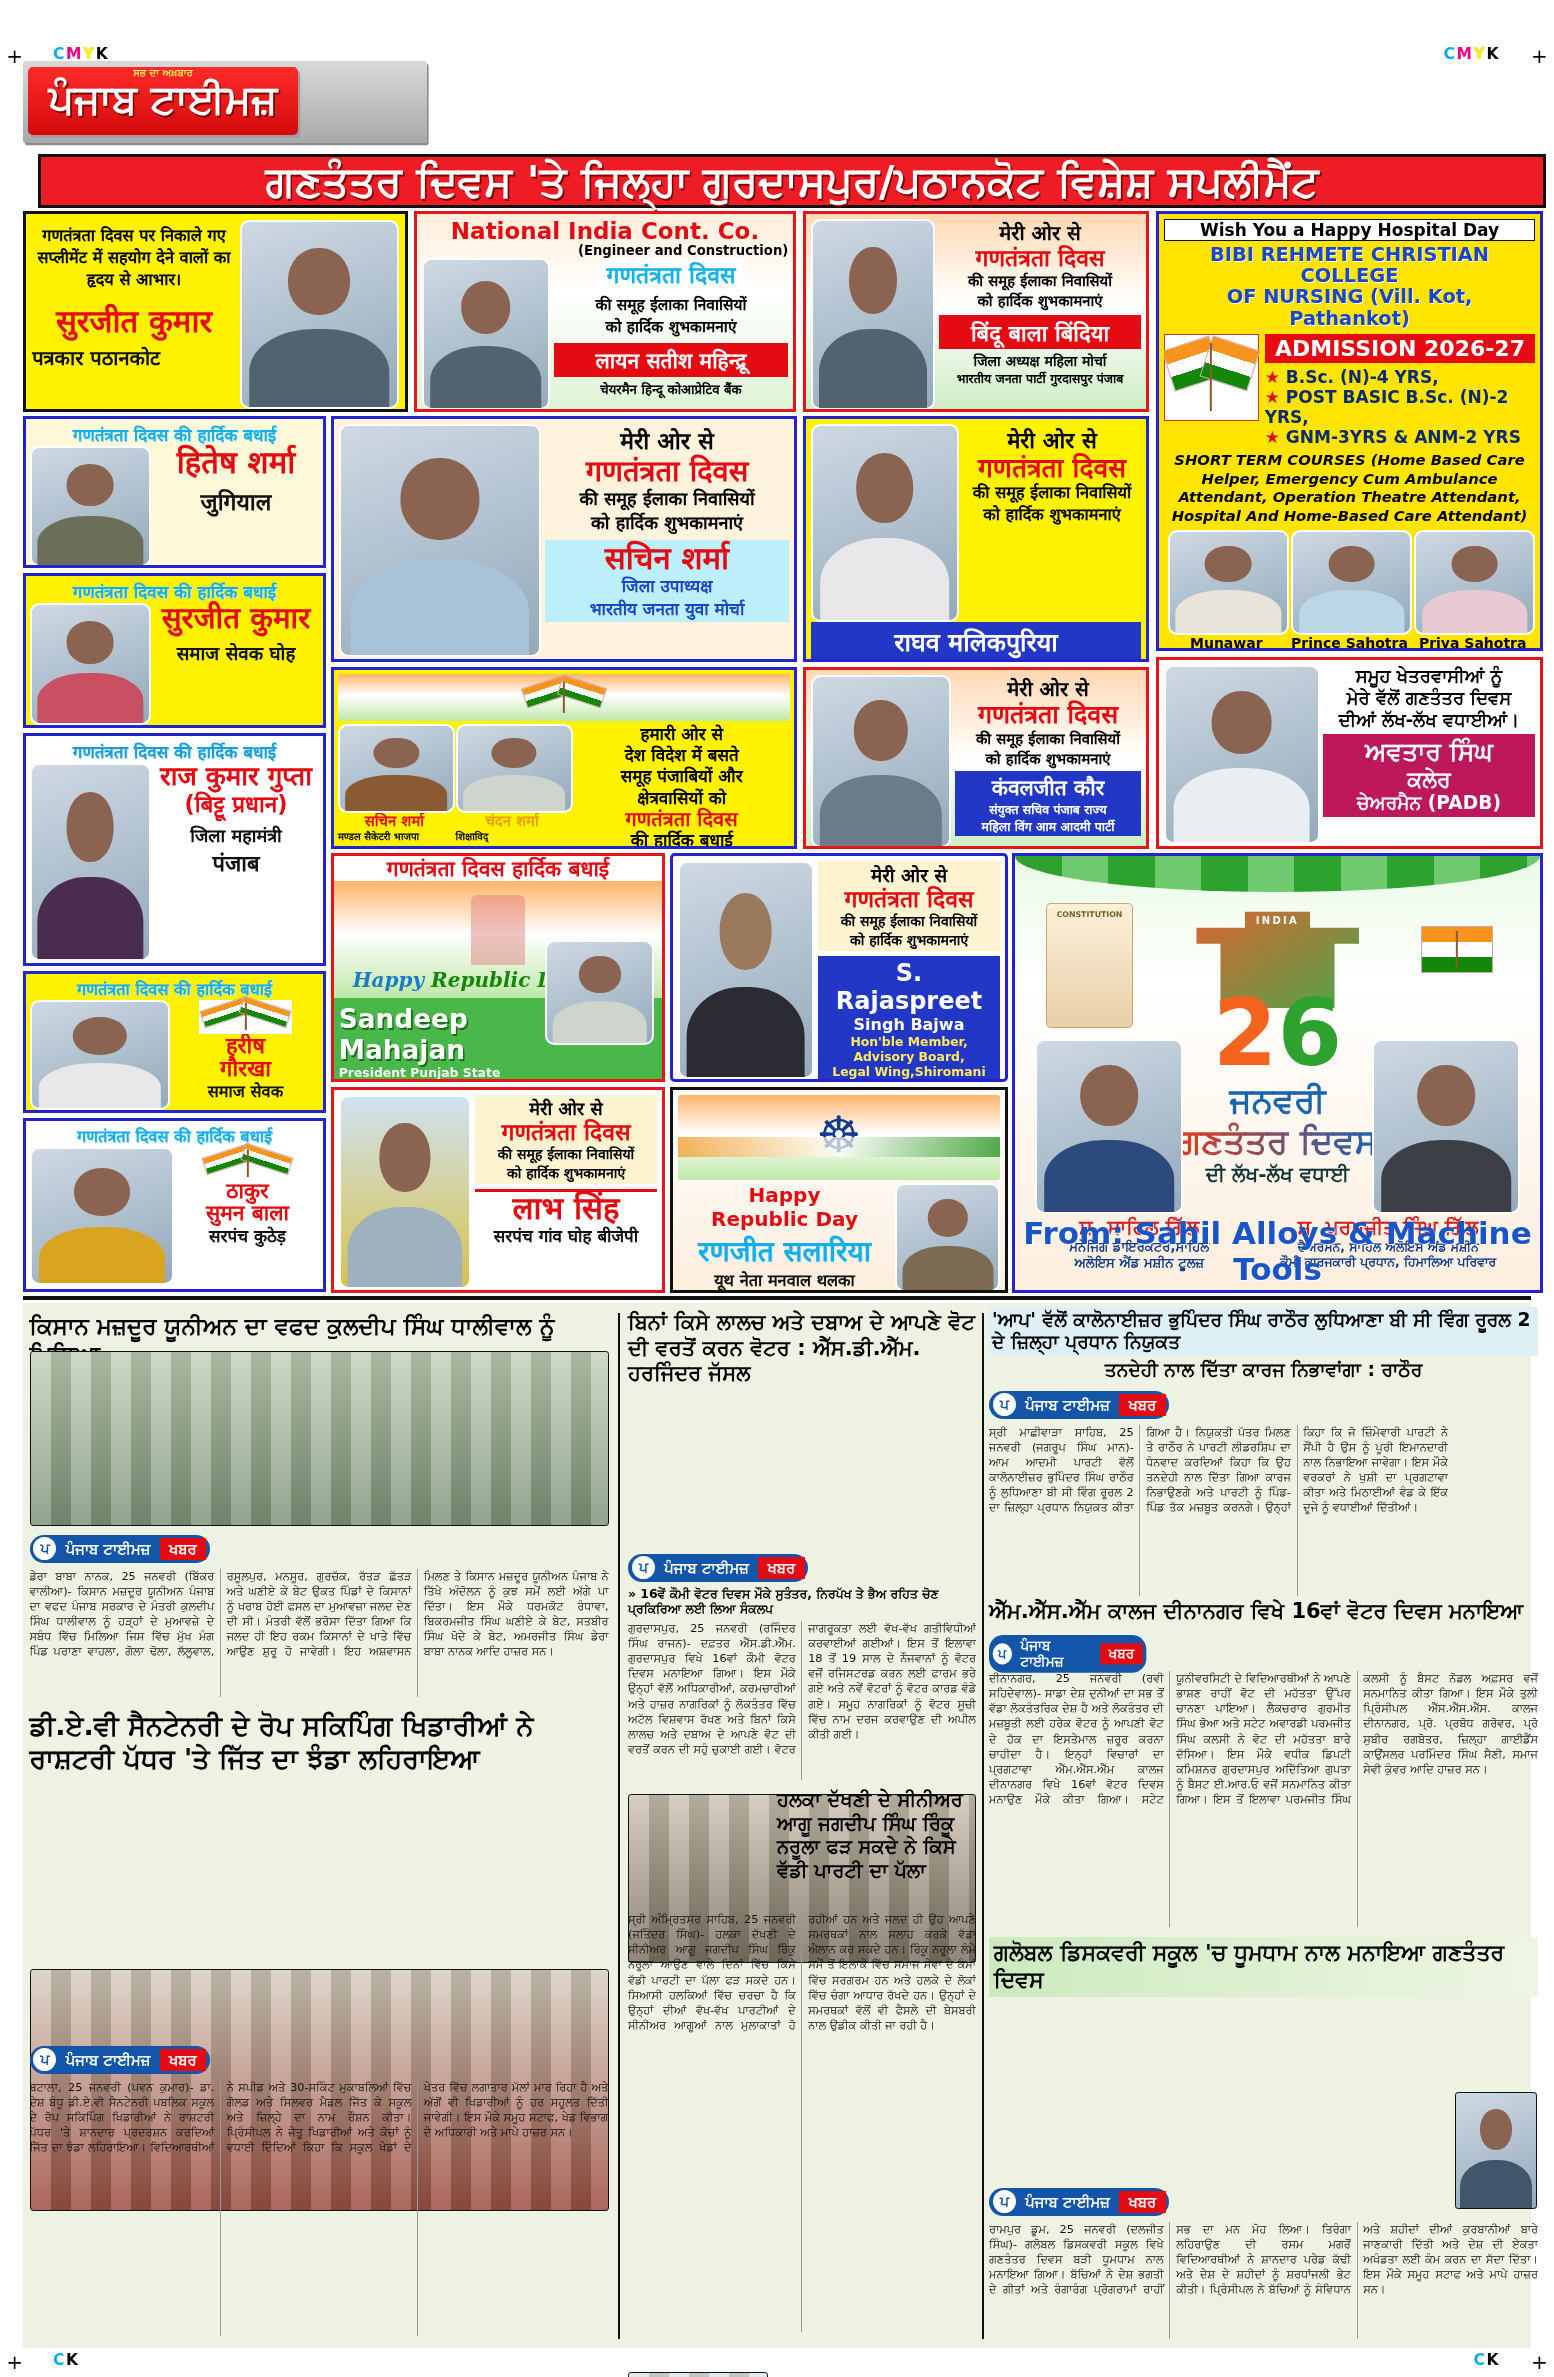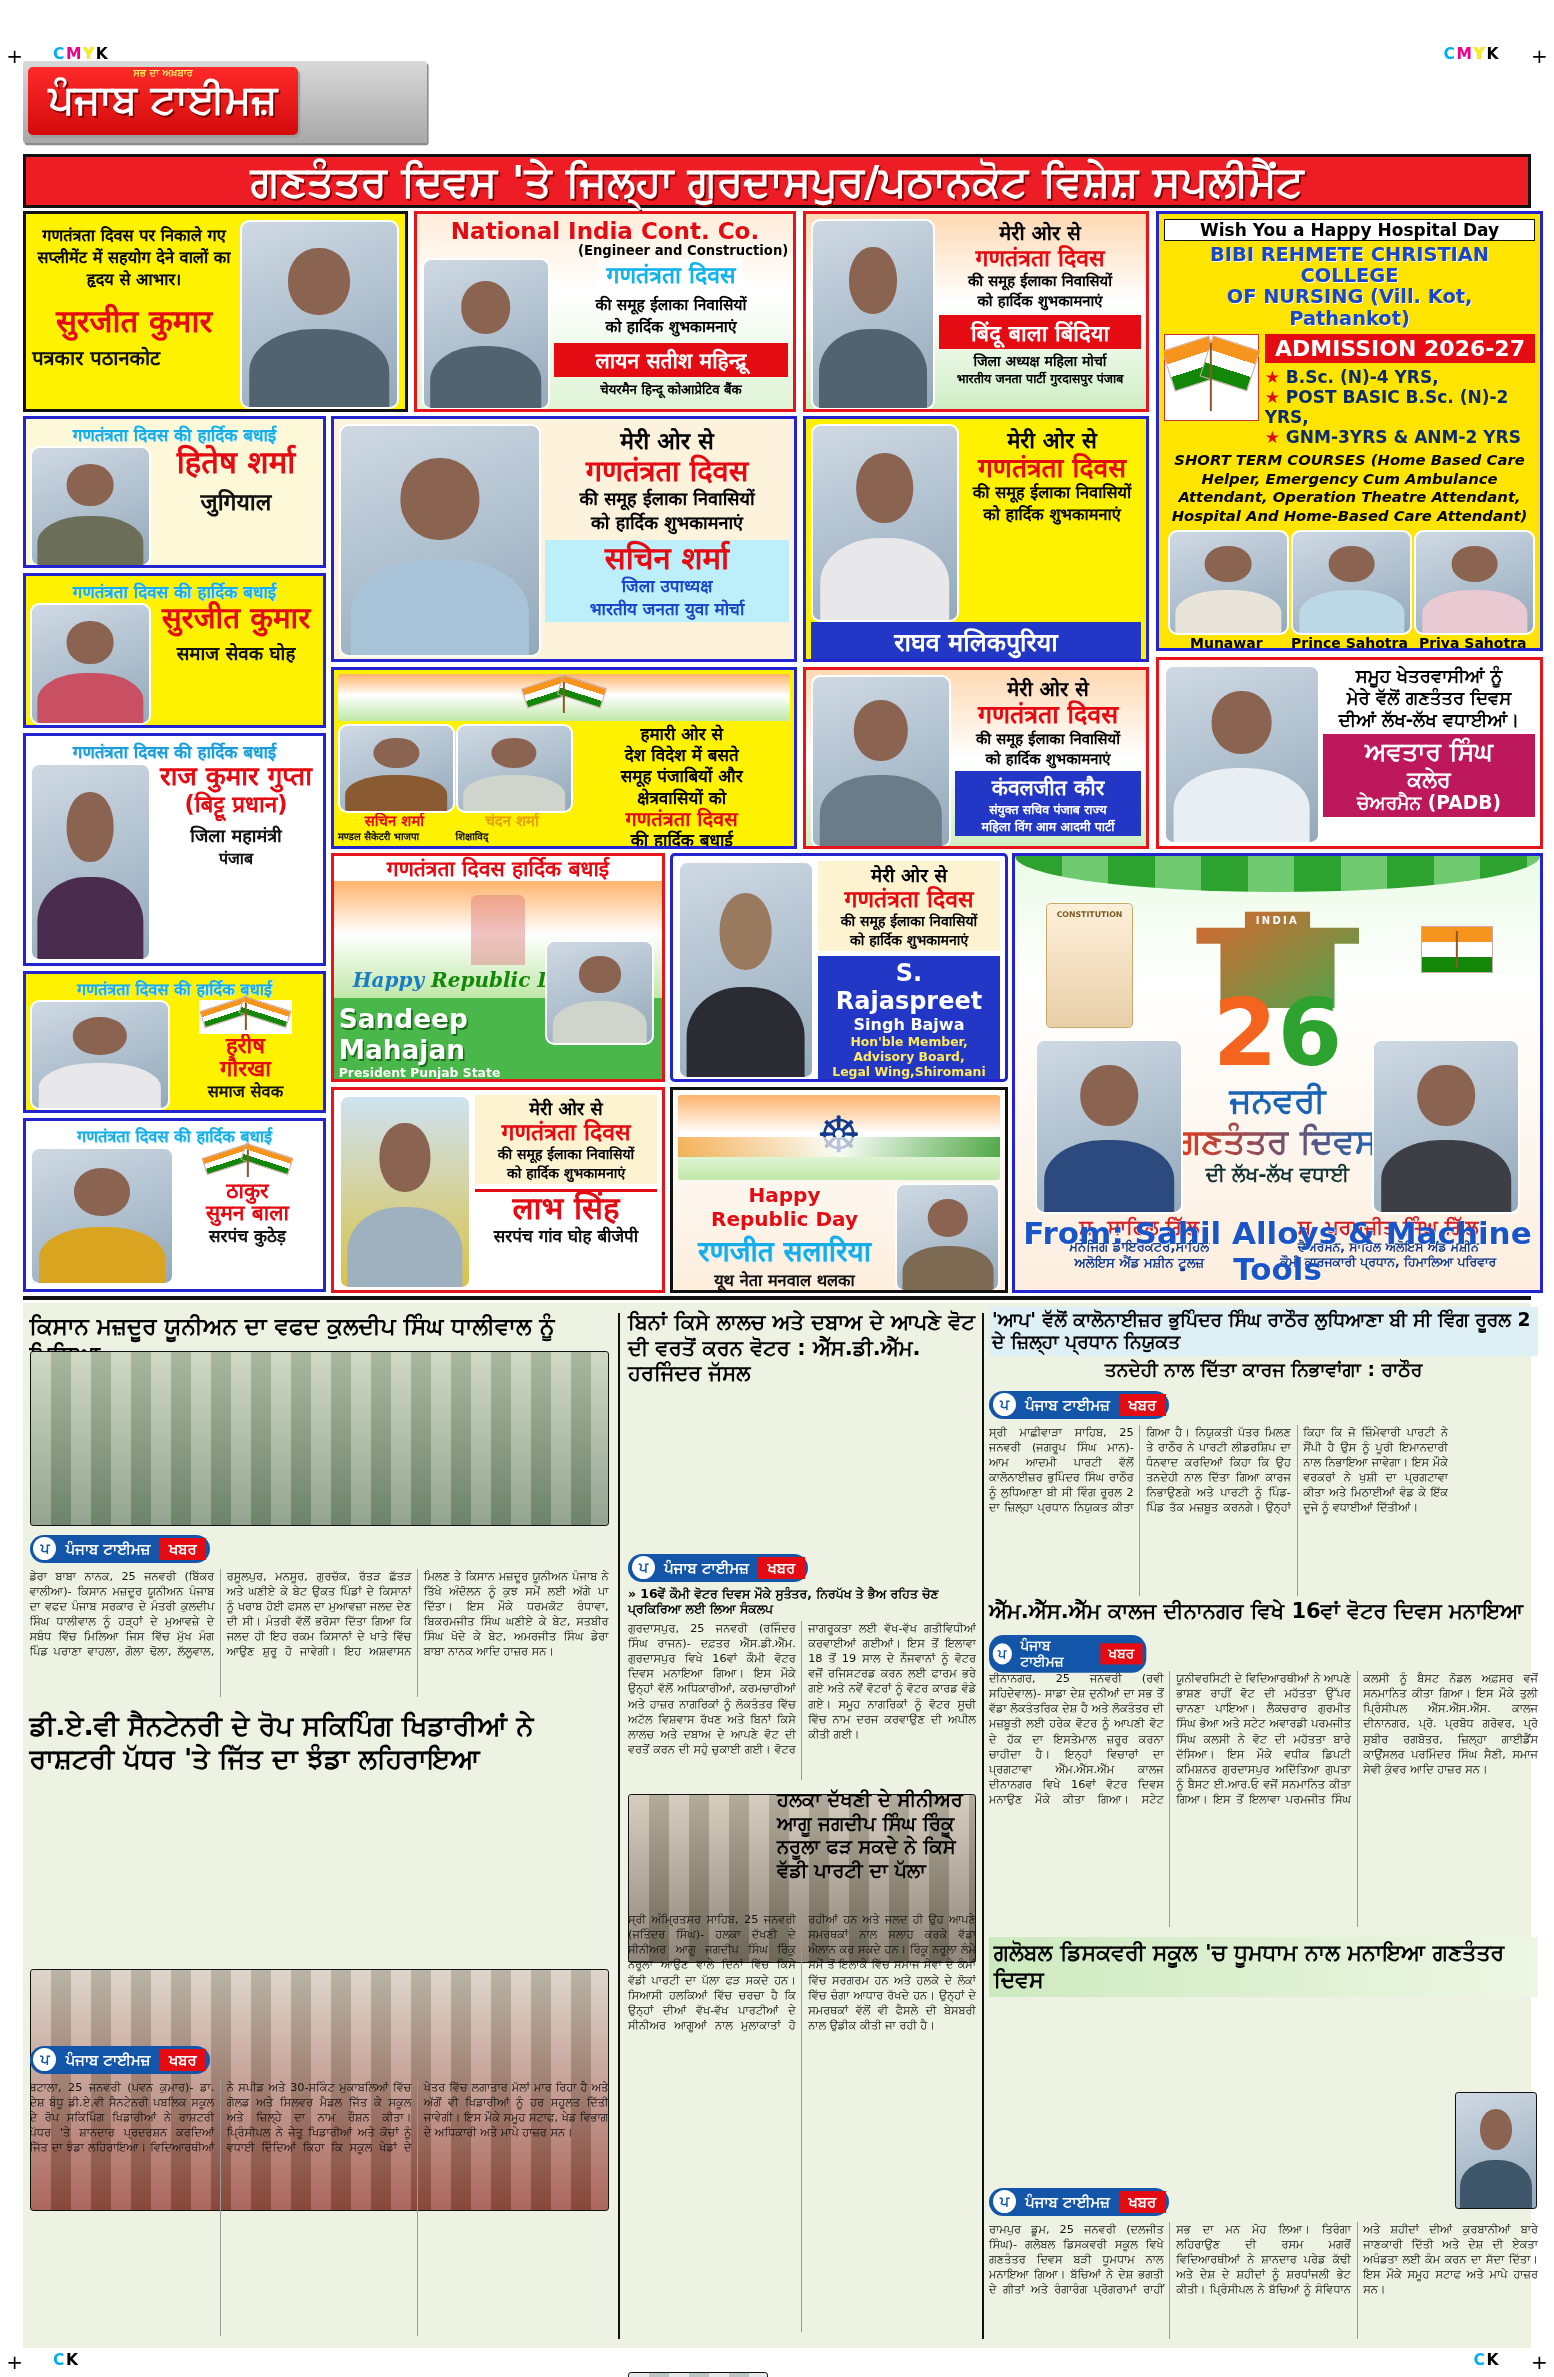--- a/index.html
+++ b/index.html
@@ -11,21 +11,21 @@
   
   .gray-banner{background:linear-gradient(#d9d9d9,#a8a8a8);border-radius:3.1px;box-shadow:1.6px 2.3px 0 #8b8b8b;}
   .logo-box{background:linear-gradient(#ff2a2a,#d30b0b);border-radius:4.7px;box-shadow:2.3px 3.1px 0 #9e9e9e;color:#fff;text-align:center;}
   .logo-tag{color:#ffe95e;font-size:10px;font-weight:700;}
   .logo-main{font-size:40px;font-weight:800;text-shadow:1.6px 1.6px 0 #7e0000;line-height:1.02;}
   .blue-bar{background:linear-gradient(#5ec6ee,#1ea3dd);border-radius:3.1px;color:#fff;}
   .supp-title{font-size:23px;font-weight:800;text-shadow:0.8px 0.8px 0 #0b6a97;}
   .datebox{background:#fff;border:0.8px solid #888;color:#000;font-weight:700;display:flex;align-items:center;justify-content:center;gap:7.8px;}
   .pagenum{color:#fff;font-size:34px;font-weight:800;font-style:italic;text-shadow:1.6px 1.6px 0 #0b6a97;}
   
-  .main-banner{background:#ee1c25;border:3.1px solid #111;color:#fff;display:flex;align-items:center;justify-content:center;}
+  .main-banner{background:#ee1c25;border:3.1px solid #111;color:#fff;display:flex;align-items:center;justify-content:center;margin-left:15px;}
   .main-banner span{font-size:42px;font-weight:800;text-shadow:1.6px 2.3px 0 #7e0000;}
   
   .ad{border:3.1px solid #2323cf;background:#fff;overflow:hidden;}
   .ad.bred{border-color:#e8141c}
   .ad.bblack{border-color:#111}
   .hdr-cyan{color:#17aee8;font-weight:800;text-align:center;text-shadow:0.8px 0.8px 0 #bfeaff;}
   .name-red{color:#e50b12;font-weight:800;text-align:center;line-height:1.05;}
   .name-blue{color:#1a46c8;font-weight:800;text-align:center;line-height:1.1;}
   .desig{color:#111;font-weight:700;}
   .photo{background:linear-gradient(160deg,#cfd9e4,#93a9ba);border-radius:9.3px;position:relative;overflow:hidden;border:2.3px solid #fff;}
@@ -164,21 +164,21 @@
     </div>
   </div>
 
   <div class="abs ad" style="left:23px;top:733px;width:303px;height:233px;padding:3.9px">
     <div class="hdr-cyan" style="font-size:17px;color:#1c9dd9">गणतंत्रता दिवस की हार्दिक बधाई</div>
     <div class="photo portrait" style="float:left;width:117px;height:194px;--shirt:#4a2c4f"></div>
     <div style="margin-left:123px;text-align:center">
       <div class="name-red" style="font-size:26px">राज कुमार गुप्ता</div>
       <div class="name-red" style="font-size:22.5px;margin-top:3.1px">(बिट्टू प्रधान)</div>
       <div class="desig" style="font-size:18px;margin-top:6.2px">जिला महामंत्री</div>
-      <div class="desig" style="font-size:16px">पंजाब</div>
+      <div class="desig" style="font-size:22px">पंजाब</div>
     </div>
   </div>
 
   <div class="abs ad" style="left:23px;top:971px;width:303px;height:142px;padding:3.9px;background:#fff200">
     <div class="hdr-cyan" style="font-size:16.3px">गणतंत्रता दिवस की हार्दिक बधाई</div>
     <div class="photo portrait" style="float:left;width:136px;height:106px;--shirt:#e8e8ea"></div>
     <div style="margin-left:142px;text-align:center">
       <div class="flagx" style="width:93px;height:34px;margin:0 auto;background:#fff">
           <span class="f l"></span>
           <span class="f r"></span>

